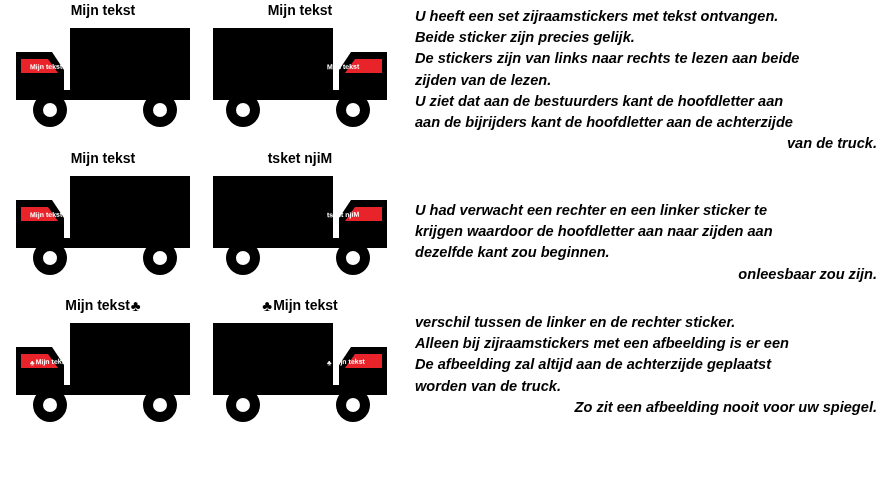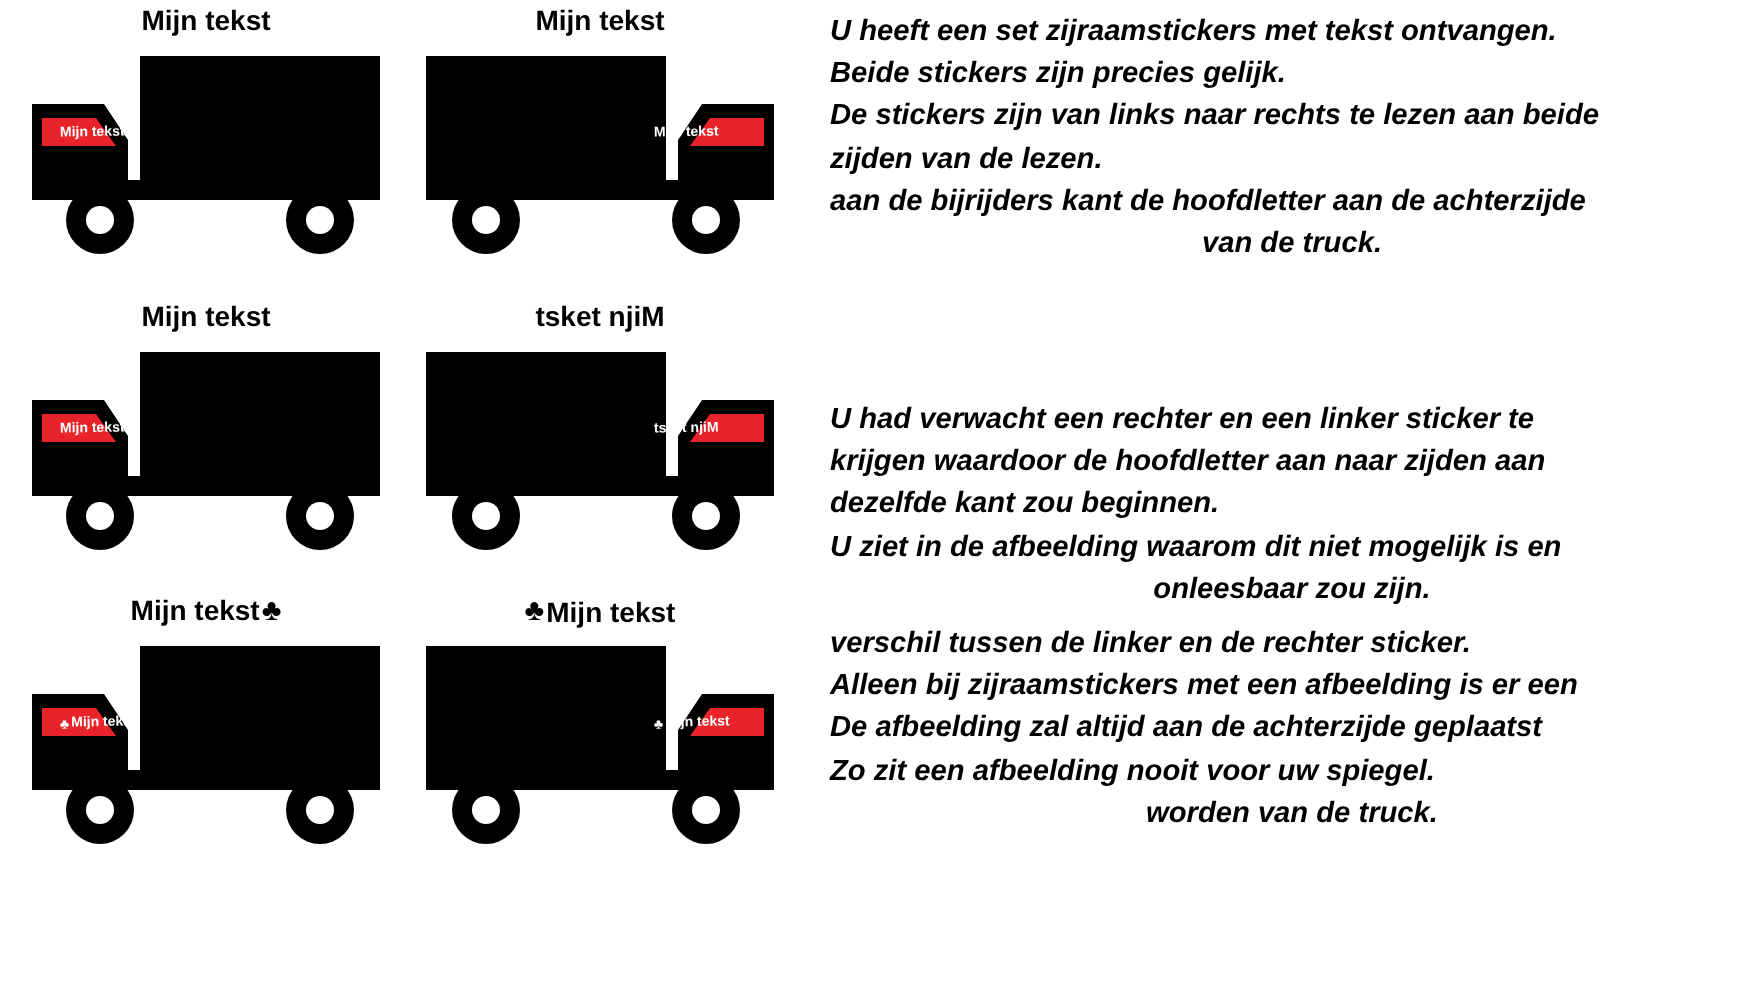--- a/index.html
+++ b/index.html
@@ -111,21 +111,21 @@
     left: 0;
     width: 462px;
     font-size: 14.6px;
     font-weight: 700;
     line-height: 21.2px;
     color: #000000;
     text-align: justify;
     text-justify: inter-word;
   }
   .para p { margin: 0; font-style: italic; }
-  .para p:last-child { text-align: center; }
+  .para p:last-child { text-align: right; }
   .para-1 { top: 6px; }
   .para-2 { top: 200px; }
   .para-3 { top: 312px; }
 </style>
 </head>
 <body>
 
 <div id="page">
 
   <div id="illustrations">
@@ -294,38 +294,38 @@
       </div>
 
     </div>
 
   </div>
 
   <div id="text-column">
 
     <div class="para para-1">
       <p>U heeft een set zijraamstickers met tekst ontvangen.</p>
-      <p>Beide stickers zijn precies gelijk.</p>
+      <p>Beide sticker zijn precies gelijk.</p>
       <p>De stickers zijn van links naar rechts te lezen aan beide</p>
       <p>zijden van de lezen.</p>
+      <p>U ziet dat aan de bestuurders kant de hoofdletter aan</p>
       <p>aan de bijrijders kant de hoofdletter aan de achterzijde</p>
       <p>van de truck.</p>
     </div>
 
     <div class="para para-2">
       <p>U had verwacht een rechter en een linker sticker te</p>
       <p>krijgen waardoor de hoofdletter aan naar zijden aan</p>
       <p>dezelfde kant zou beginnen.</p>
-      <p>U ziet in de afbeelding waarom dit niet mogelijk is en</p>
       <p>onleesbaar zou zijn.</p>
     </div>
 
     <div class="para para-3">
       <p>verschil tussen de linker en de rechter sticker.</p>
       <p>Alleen bij zijraamstickers met een afbeelding is er een</p>
       <p>De afbeelding zal altijd aan de achterzijde geplaatst</p>
+      <p>worden van de truck.</p>
       <p>Zo zit een afbeelding nooit voor uw spiegel.</p>
-      <p>worden van de truck.</p>
     </div>
 
   </div>
 
 </div>
 
 </body></html>

